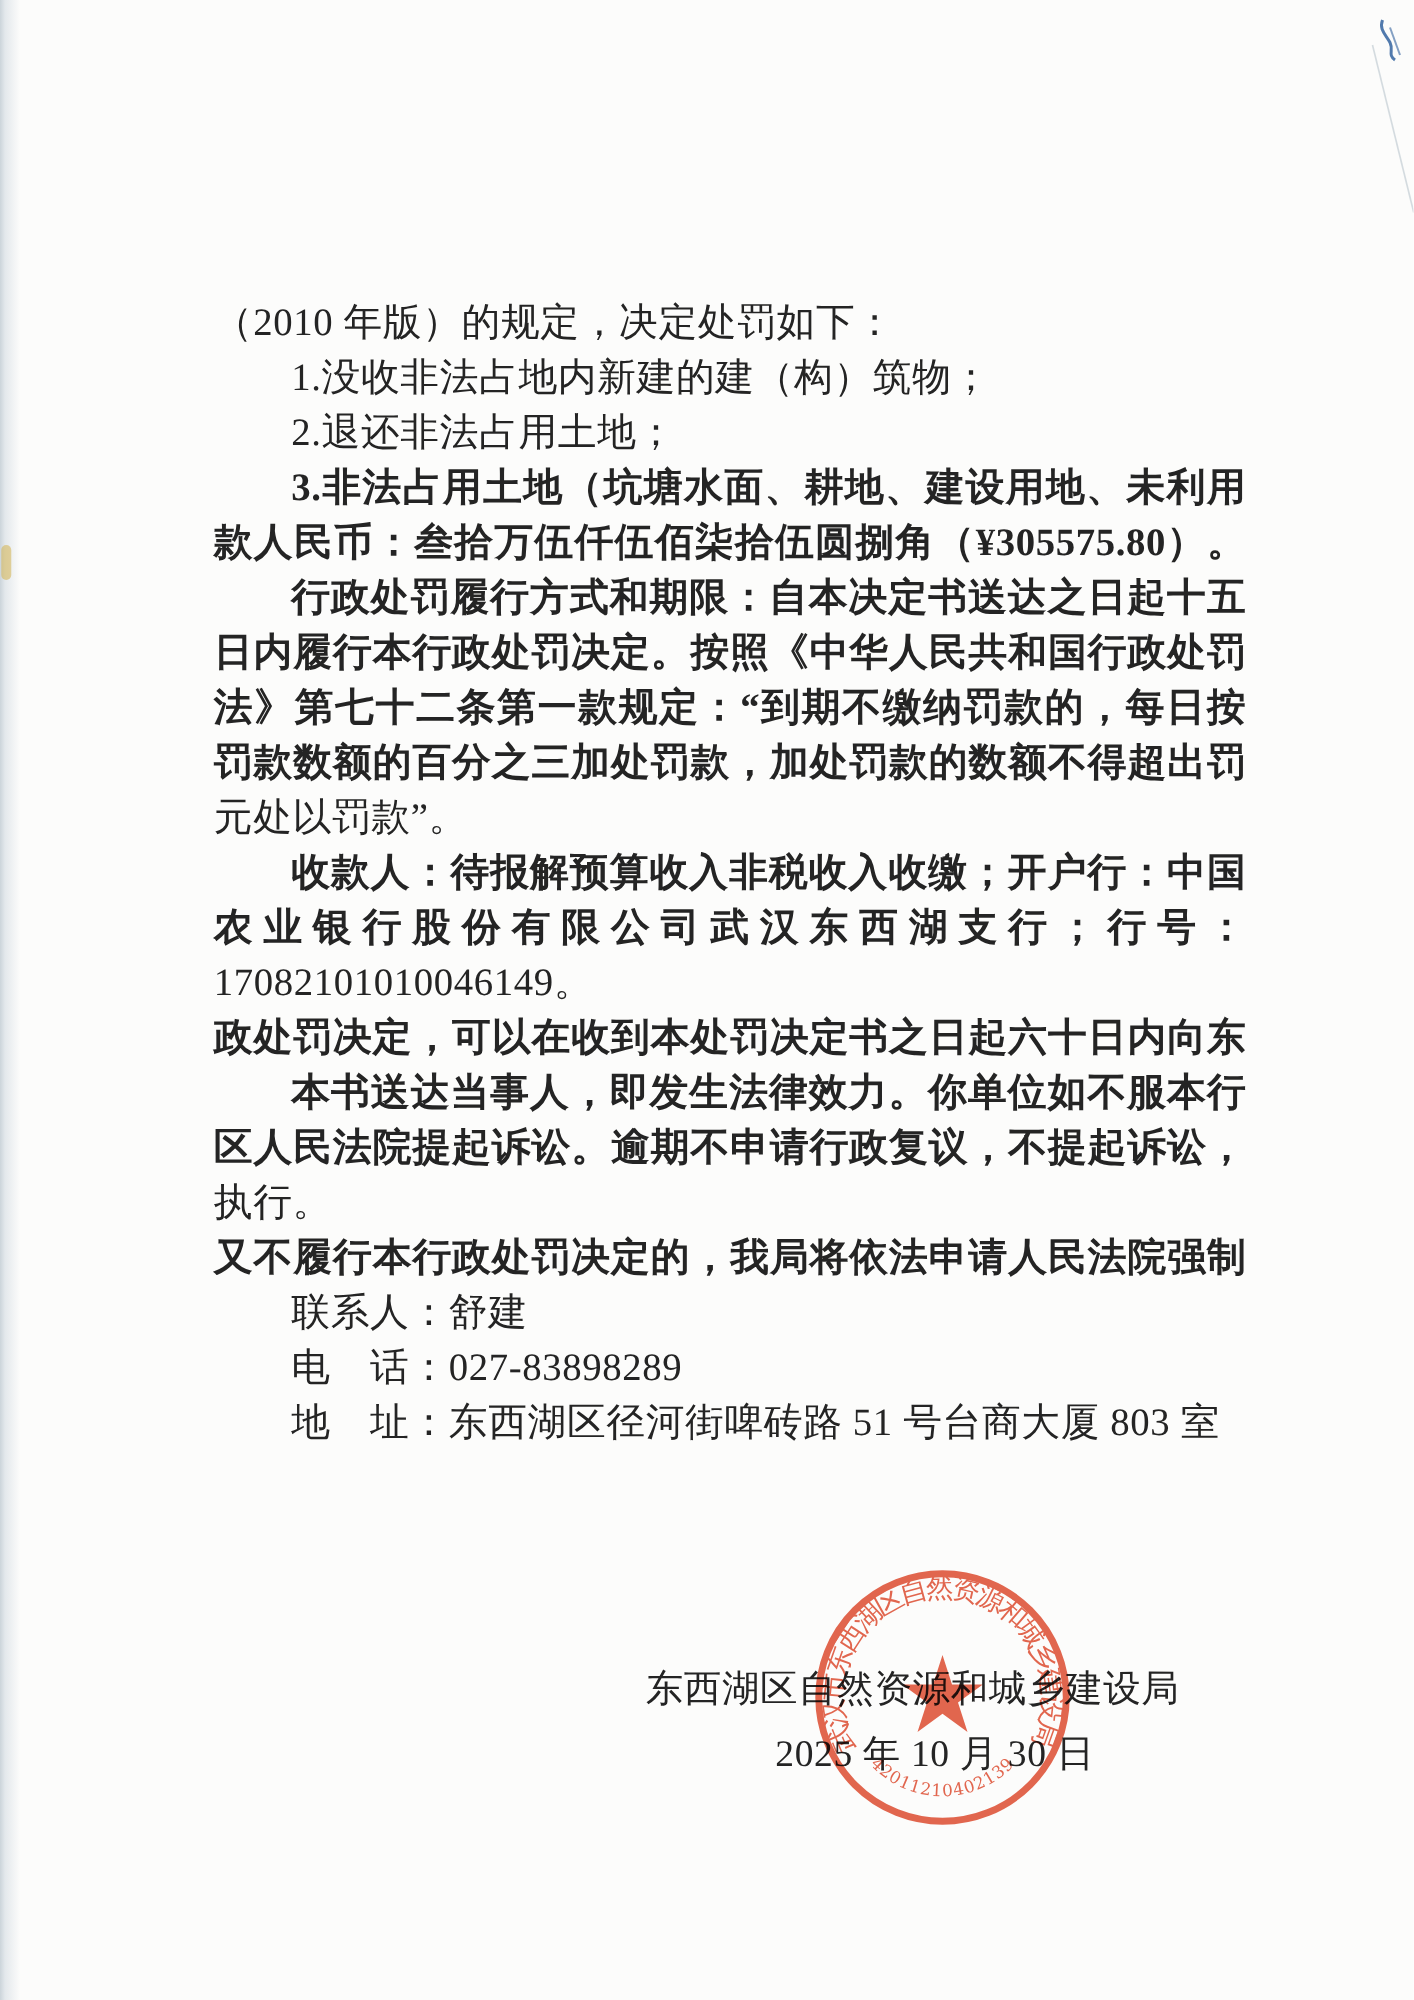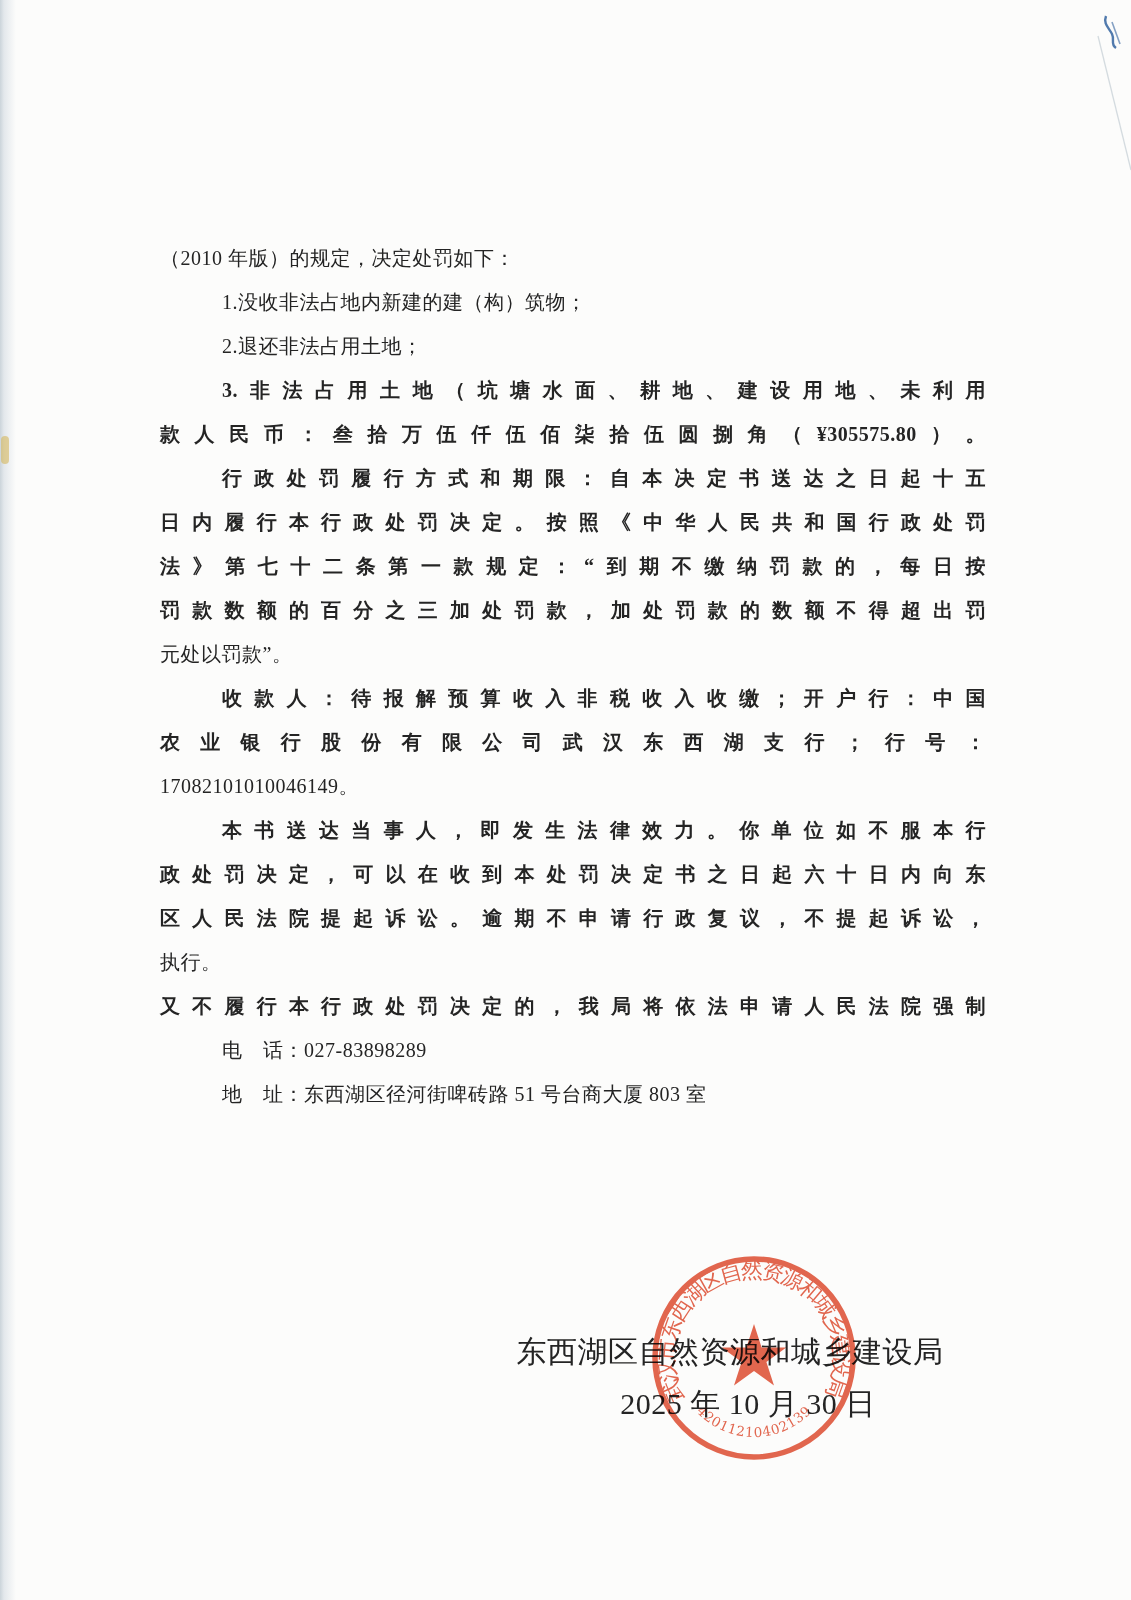--- a/index.html
+++ b/index.html
@@ -20,22 +20,22 @@
   .scan-speck-yellow{
     position:absolute;left:1px;top:436px;width:8px;height:28px;
     background:#d3b24e;opacity:.55;border-radius:4px;
   }
   .corner-artifacts{
     position:absolute;left:0;top:0;width:1131px;height:1600px;
     pointer-events:none;
   }
   
   .doc{
-    position:absolute;left:160px;top:236px;width:826px;
-    font-size:20px;line-height:44px;
+    position:absolute;left:171px;top:236px;width:826px;
+    font-size:31px;line-height:44px;
     letter-spacing:.5px;
   }
   .line{white-space:nowrap;}
   .line.indent{text-indent:62px;}
   .line.justify{
     white-space:normal;
     text-align:justify;
     text-align-last:justify;
     text-justify:inter-character;
     font-weight:bold;
@@ -74,25 +74,26 @@
     <div class="line indent justify">3.非法占用土地（坑塘水面、耕地、建设用地、未利用</div>
     <div class="line justify">款人民币：叁拾万伍仟伍佰柒拾伍圆捌角（¥305575.80）。</div>
     <div class="line indent justify">行政处罚履行方式和期限：自本决定书送达之日起十五</div>
     <div class="line justify">日内履行本行政处罚决定。按照《中华人民共和国行政处罚</div>
     <div class="line justify">法》第七十二条第一款规定：“到期不缴纳罚款的，每日按</div>
     <div class="line justify">罚款数额的百分之三加处罚款，加处罚款的数额不得超出罚</div>
     <div class="line">元处以罚款”。</div>
     <div class="line indent justify">收款人：待报解预算收入非税收入收缴；开户行：中国</div>
     <div class="line justify">农业银行股份有限公司武汉东西湖支行；行号：</div>
     <div class="line">17082101010046149。</div>
+    <div class="line justify">政处罚决定，可以在收到本处罚决定书之日起六十日内向东</div>
     <div class="line indent justify">本书送达当事人，即发生法律效力。你单位如不服本行</div>
-    <div class="line justify">政处罚决定，可以在收到本处罚决定书之日起六十日内向东</div>
     <div class="line justify">区人民法院提起诉讼。逾期不申请行政复议，不提起诉讼，</div>
     <div class="line">执行。</div>
     <div class="line justify">又不履行本行政处罚决定的，我局将依法申请人民法院强制</div>
+    <div class="line indent">联系人：舒建</div>
     <div class="line indent">电　话：027-83898289</div>
     <div class="line indent">地　址：东西湖区径河街啤砖路 51 号台商大厦 803 室</div>
   </main>
 
   <div class="signature">
     <div class="agency-line">东西湖区自然资源和城乡建设局</div>
     <div class="date-line">2025 年 10 月 30 日</div>
   </div>
 
   <svg class="stamp" viewBox="0 0 230 230">

